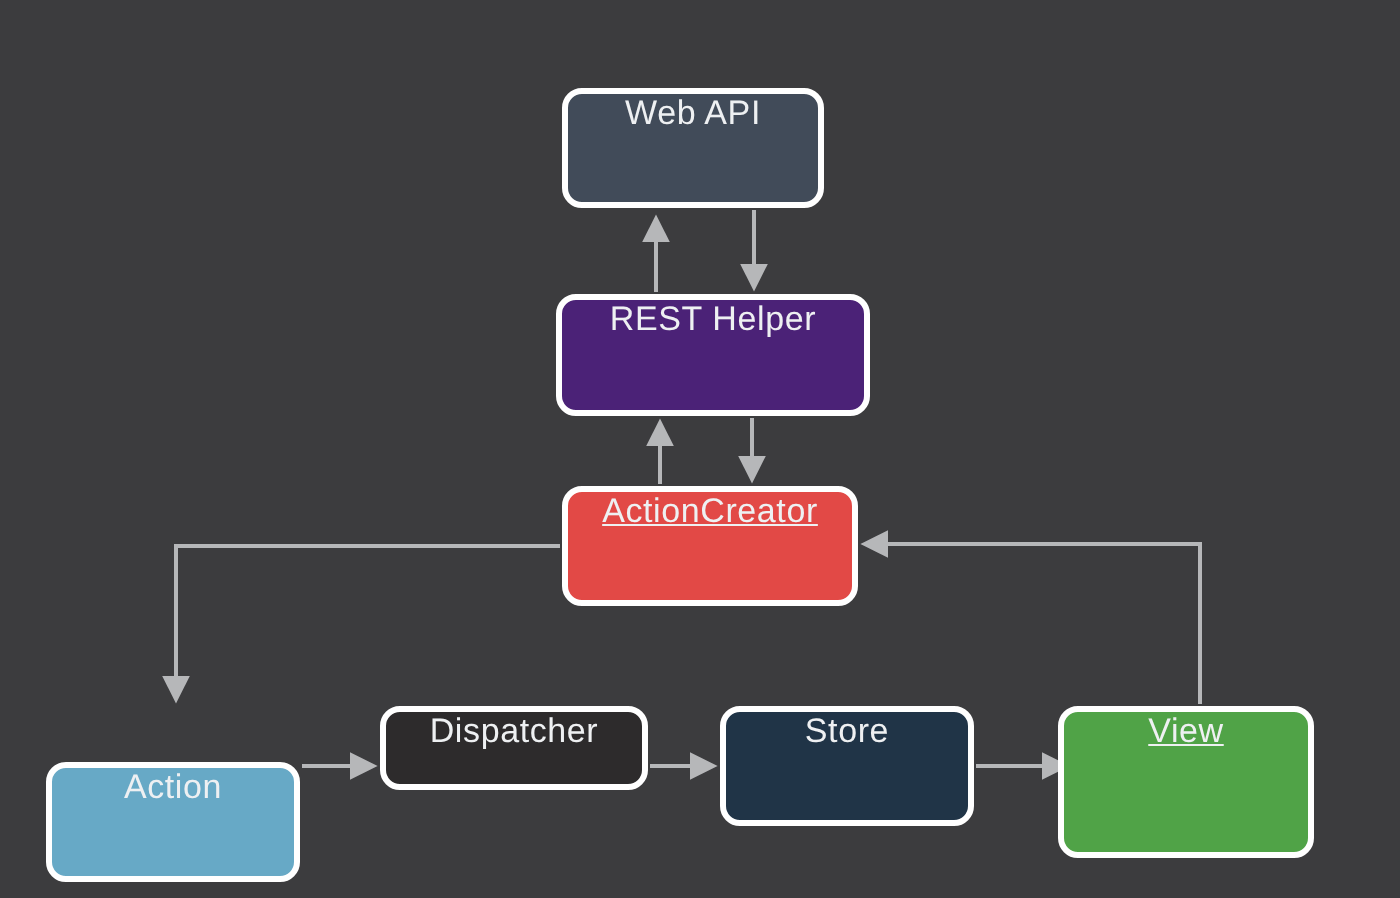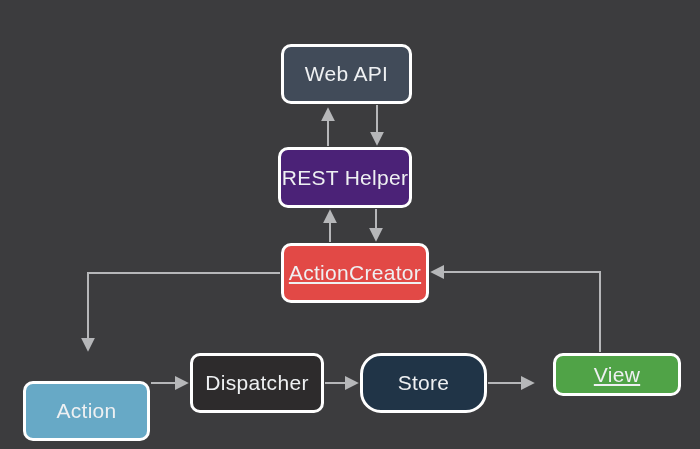--- a/index.html
+++ b/index.html
@@ -30,33 +30,32 @@
     fill: none;
     stroke: var(--arrow);
     stroke-width: 2;
   }
   .arrowhead { fill: var(--arrow); }
   .node {
     position: absolute;
     border: 3px solid var(--node_border);
     border-radius: 10px;
     display: flex;
-    align-items: center;
     justify-content: center;
     color: var(--text);
-    font-size: 21px;
+    font-size: 17px;
     letter-spacing: 0.3px;
   }
   .node-web-api        { left: 281px; top:  44px; width: 131px; height: 60px; }
-  .node-rest-helper    { left: 278px; top: 147px; width: 134px; height: 61px; }
+  .node-rest-helper    { left: 278px; top: 147px; width: 157px; height: 61px; }
   .node-action-creator { left: 281px; top: 243px; width: 148px; height: 60px; }
   .node-action         { left:  23px; top: 353px; width: 127px; height: 60px; margin-top: 28px; }
-  .node-dispatcher     { left: 190px; top: 353px; width: 134px; height: 60px; }
+  .node-dispatcher     { left: 190px; top: 353px; width: 134px; height: 42px; }
   .node-store          { left: 360px; top: 353px; width: 127px; height: 60px; }
-  .node-view           { left: 553px; top: 353px; width: 128px; height: 43px; text-decoration: underline; }
+  .node-view           { left: 529px; top: 353px; width: 128px; height: 76px; text-decoration: underline; }
 </style>
 </head>
 <body>
 
 <div class="canvas">
 
   <svg class="edges" viewBox="0 0 700 449" xmlns="http://www.w3.org/2000/svg">
     <defs>
       <marker id="arrow" viewBox="0 0 10 10" refX="8" refY="5" markerWidth="7" markerHeight="7" orient="auto-start-reverse">
         <path class="arrowhead" d="M0,0 L10,5 L0,10 z"></path>
@@ -86,21 +85,21 @@
   </div>
 
   <div class="node node-action" style="background-color: rgb(103, 169, 198);">
     <span class="node-label">Action</span>
   </div>
 
   <div class="node node-dispatcher" style="background-color: rgb(45, 43, 44);">
     <span class="node-label">Dispatcher</span>
   </div>
 
-  <div class="node node-store" style="background-color: rgb(32, 52, 71); border-radius: 21px;">
+  <div class="node node-store" style="background-color: rgb(32, 52, 71);">
     <span class="node-label">Store</span>
   </div>
 
   <div class="node node-view" style="background-color: rgb(80, 163, 71);">
     <span class="node-label">View</span>
   </div>
 
 </div>
 
 </body></html>

